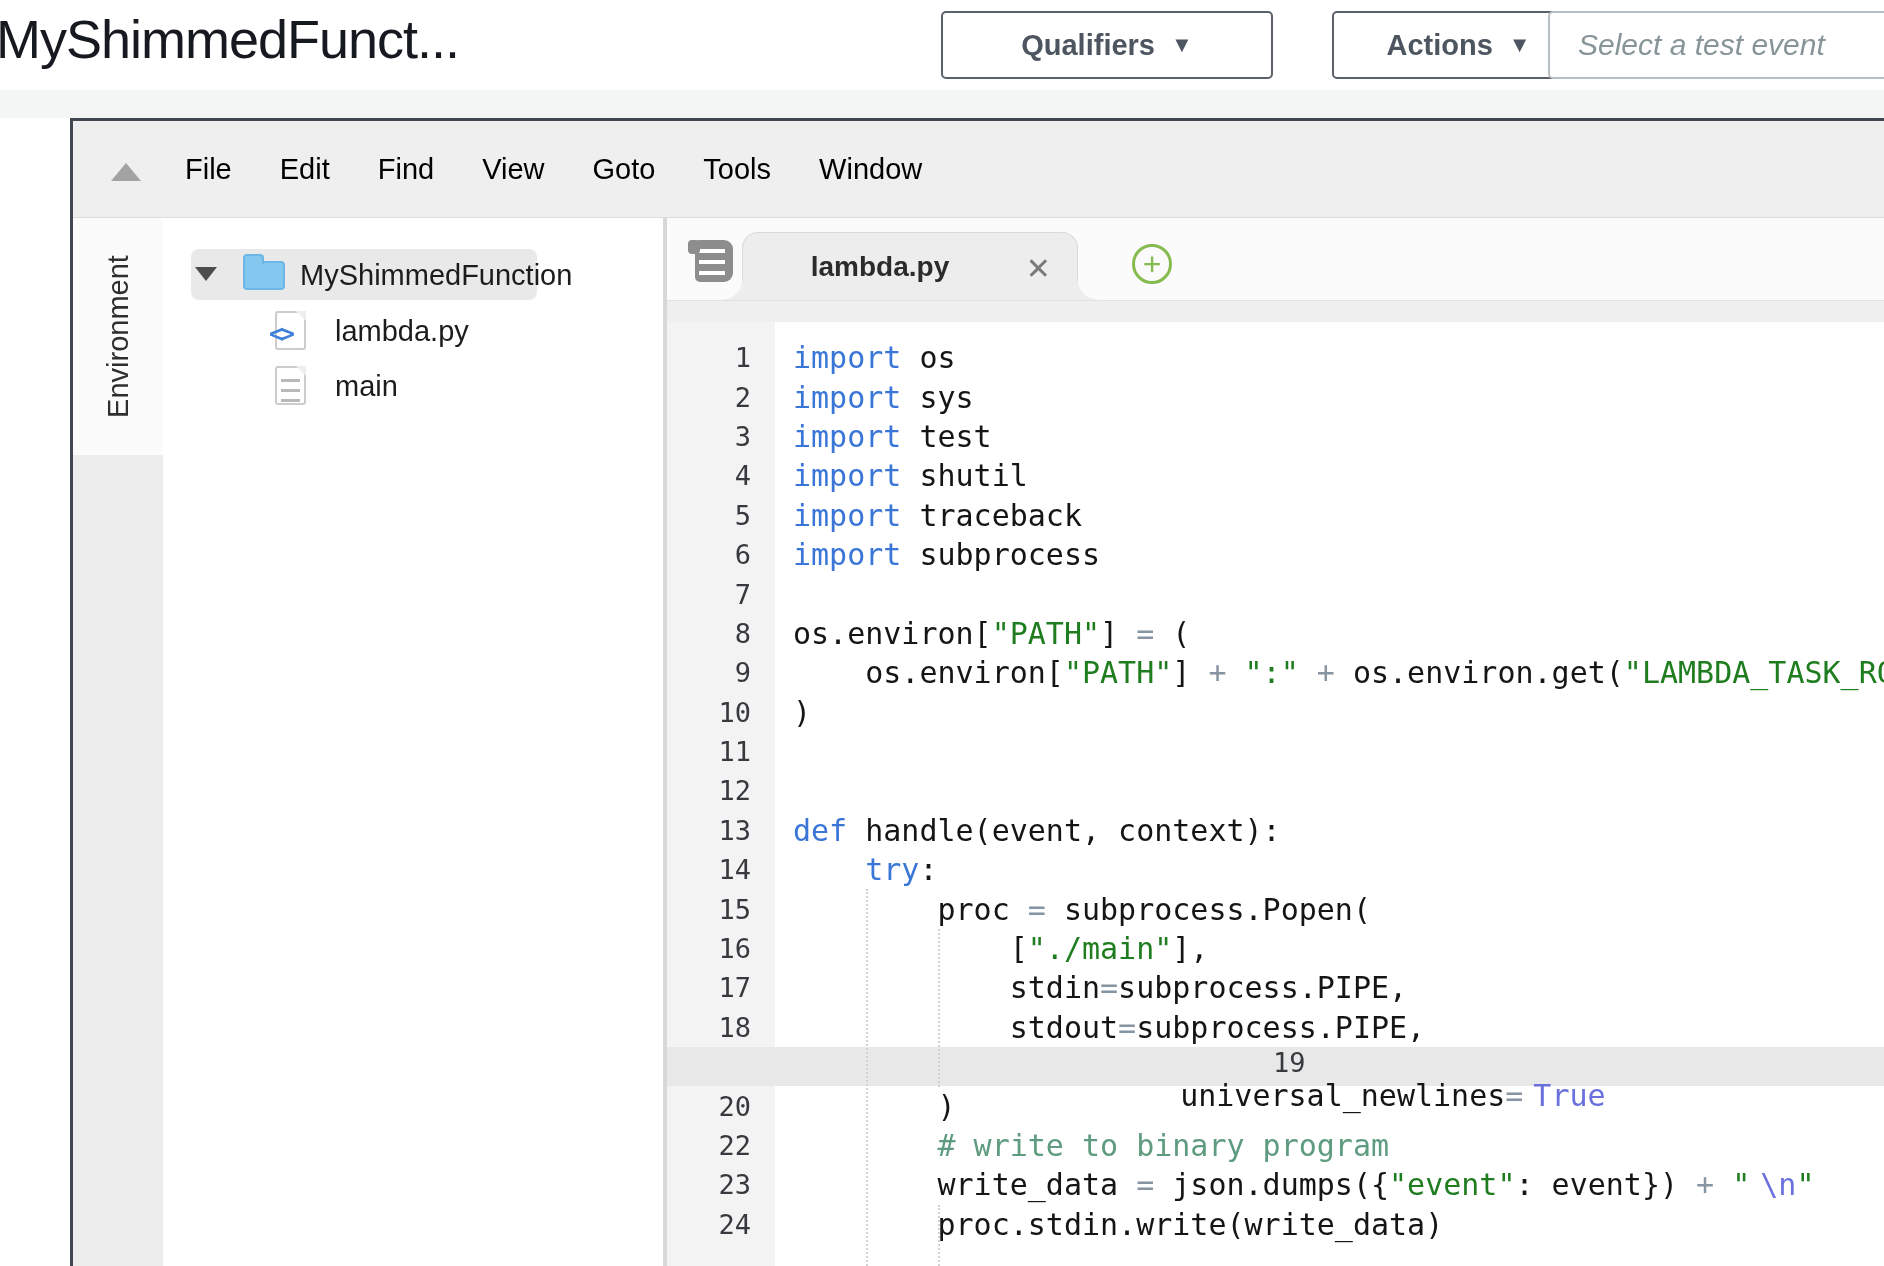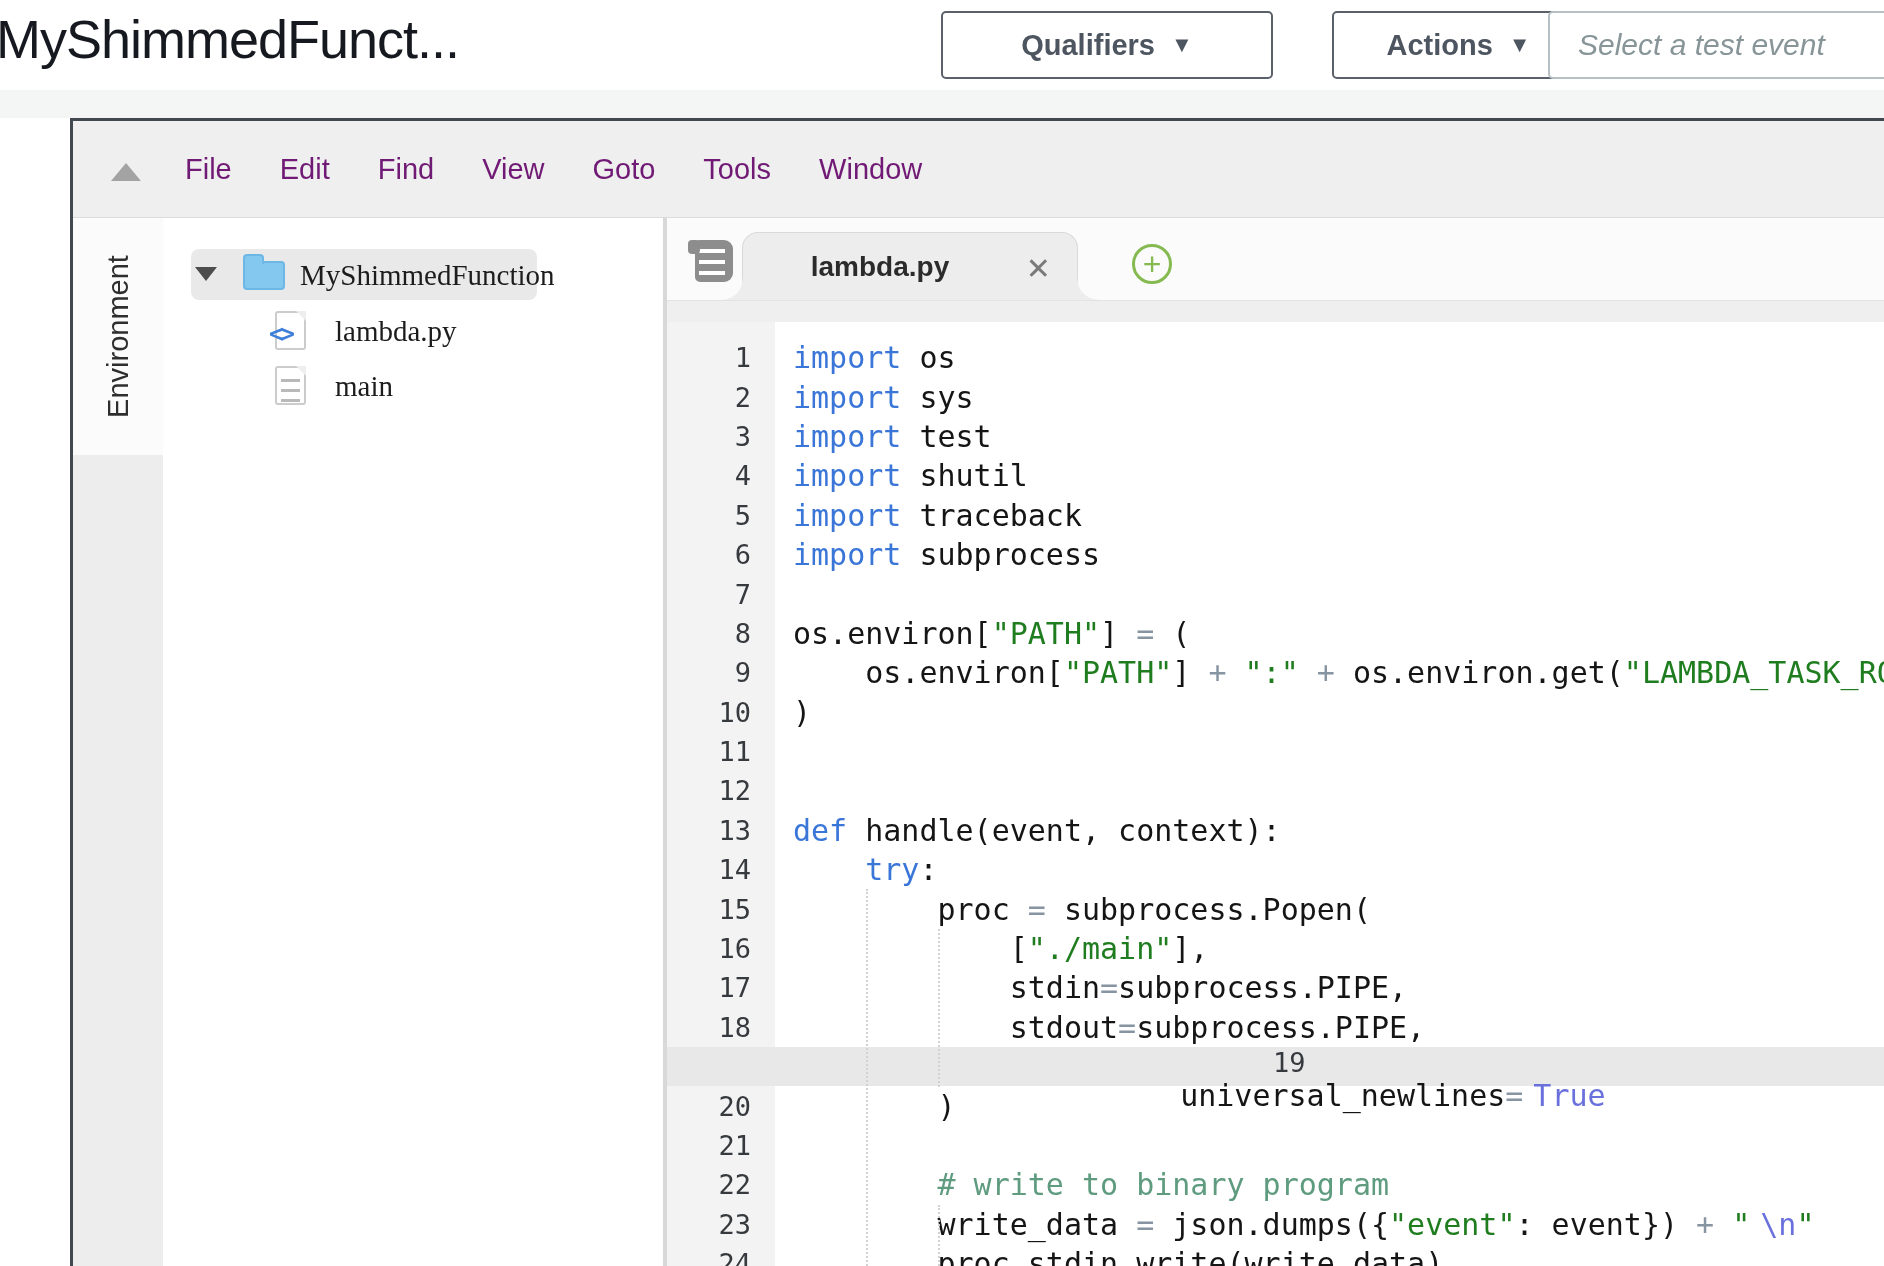--- a/index.html
+++ b/index.html
@@ -26,21 +26,21 @@
   
   .window { position:absolute; left:70px; top:118px; right:0; bottom:0;
             border-left:3px solid #42484f; border-top:3px solid #42484f;
             background:#fff; display:flex; flex-direction:column; }
   .menubar { height:97px; background:#efefef; border-bottom:1px solid #dcdcdc;
              position:relative; display:flex; align-items:center; }
   .collapse-arrow { position:absolute; left:38px; top:42px; width:0; height:0;
                     border-left:15px solid transparent; border-right:15px solid transparent;
                     border-bottom:18px solid #a3a3a3; }
   .menu-items { display:flex; gap:48px; padding-left:112px; }
-  .menu-item { font-size:29px; color:#701a75; cursor:pointer; }
+  .menu-item { font-size:29px; color:#000000; cursor:pointer; }
 
   .content { flex:1; display:flex; min-height:0; }
 
   
   .envstrip { width:90px; background:#ededed; position:relative; flex:none; }
   .envtab { position:absolute; left:0; top:0; width:90px; height:237px; background:#fbfbfb;
             display:flex; align-items:center; justify-content:center; cursor:pointer; }
   .envtab span { transform:rotate(-90deg); white-space:nowrap; font-size:29px; color:#2e2e2e; }
 
   
@@ -61,21 +61,21 @@
   .page-ico.lines { background:
      repeating-linear-gradient(#fff 0 6px, #b9b9b9 6px 9px, #fff 9px 10px);
      background-size:19px 30px; background-position:4px 5px; background-repeat:no-repeat;
      background-color:#fff; }
   .page-ico .code-glyph { position:absolute; left:-8px; top:7px; font-size:24px;
               font-weight:bold; color:#3d7fd9; letter-spacing:-3px;
               font-family:"DejaVu Sans Mono", monospace; }
   .page-ico .fold { position:absolute; right:-2px; top:-2px; width:0; height:0;
               border-top:10px solid #eee; border-left:10px solid transparent; }
   .tlabel { position:absolute; left:172px; top:12px; font-size:29px; color:#1c1c1c;
-            white-space:nowrap;font-family:Liberation Serif, serif; }
+            white-space:nowrap; }
   .tlabel.folder-label { left:137px; }
 
   .splitter { width:4px; background:#d8d8d8; flex:none; cursor:col-resize; }
 
   
   .editor { flex:1; display:flex; flex-direction:column; min-width:0; }
   .tabrow { height:82px; background:#fbfbfb; position:relative; flex:none; }
   .stack-ico { position:absolute; left:28px; top:22px; width:38px; height:42px;
                background:#8d8d8d; border-radius:5px 9px 9px 5px; cursor:pointer; }
   .stack-ico::before { content:""; position:absolute; left:4px; top:9px; width:26px;
@@ -267,24 +267,20 @@
             </div>
             <div class="crow active">
               <div class="gut">19</div>
               <div class="ctext"><span class="tk-p">            universal_newlines</span><span class="tk-o">=</span><span class="tk-n">True</span></div>
             </div>
             <div class="crow">
               <div class="gut">20</div>
               <div class="ctext"><span class="tk-p">        )</span></div>
             </div>
             <div class="crow">
-              <div class="gut">21</div>
-              <div class="ctext"></div>
-            </div>
-            <div class="crow">
               <div class="gut">22</div>
               <div class="ctext"><span class="tk-c">        # write to binary program</span></div>
             </div>
             <div class="crow">
               <div class="gut">23</div>
               <div class="ctext"><span class="tk-p">        write_data </span><span class="tk-o">=</span><span class="tk-p"> json.dumps({</span><span class="tk-s">"event"</span><span class="tk-p">: event}) </span><span class="tk-o">+</span><span class="tk-p"> </span><span class="tk-s">"</span><span class="tk-n">\n</span><span class="tk-s">"</span></div>
             </div>
             <div class="crow">
               <div class="gut">24</div>
               <div class="ctext"><span class="tk-p">        proc.stdin.write(write_data)</span></div>

